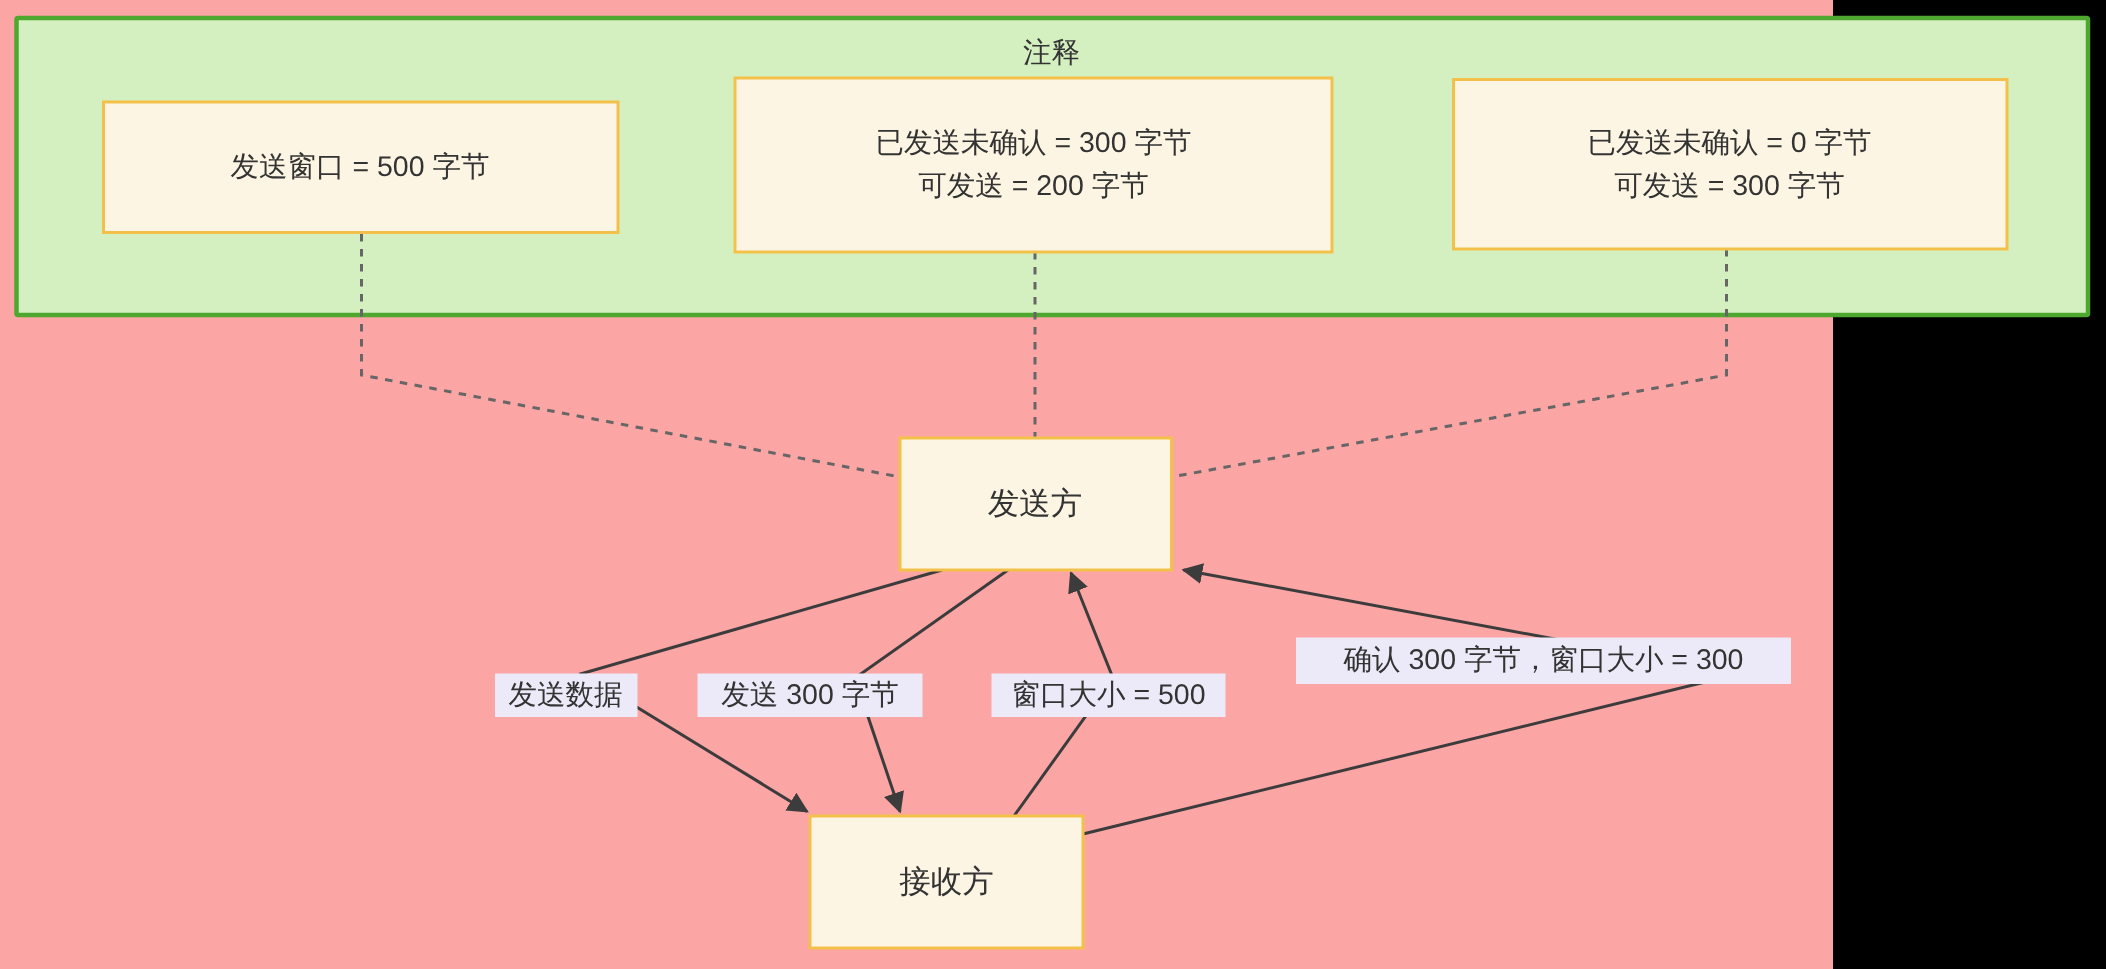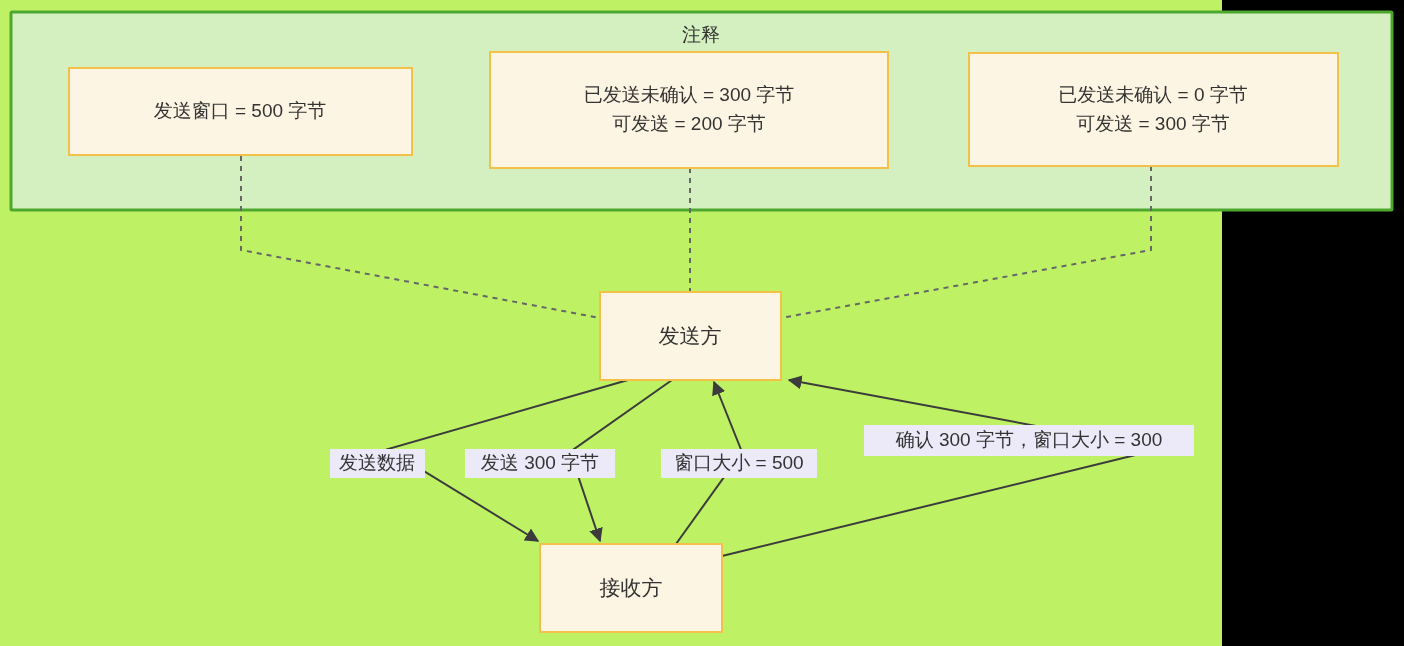--- a/index.html
+++ b/index.html
@@ -10,21 +10,21 @@
   body {
     width: 1404px;
     height: 646px;
     font-family: "Liberation Sans", "DejaVu Sans", sans-serif;
     overflow: hidden;
   }
   #stage {
     position: relative;
     width: 1222px;
     height: 646px;
-    background: #bef264;
+    background: #fca5a5;
     text-align: center;
   }
   svg#diagram {
     position: absolute;
     top: 0;
     left: 0;
     width: 1404px;
     height: 646px;
   }
   .node-text {

